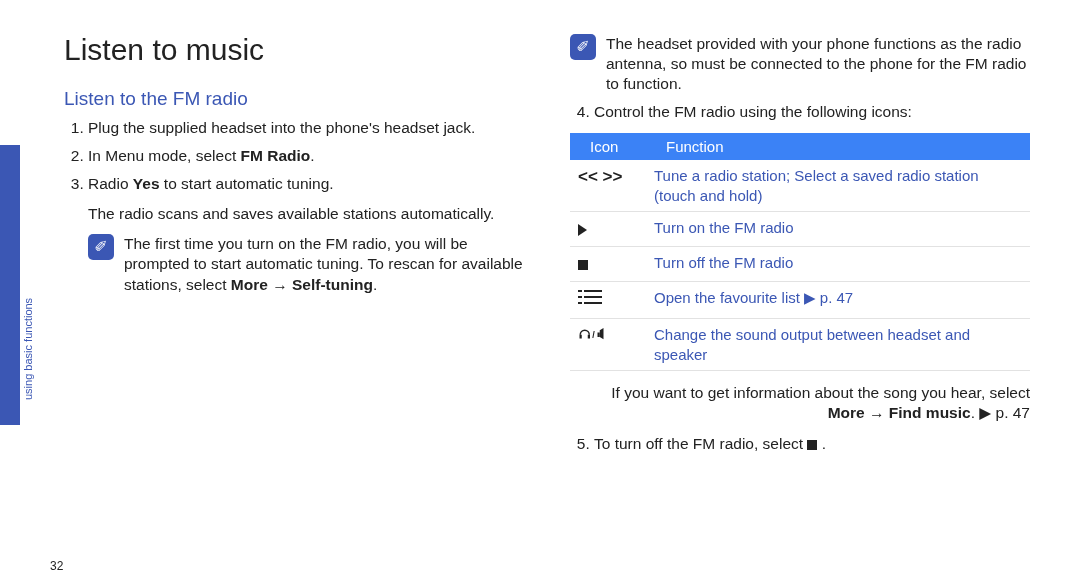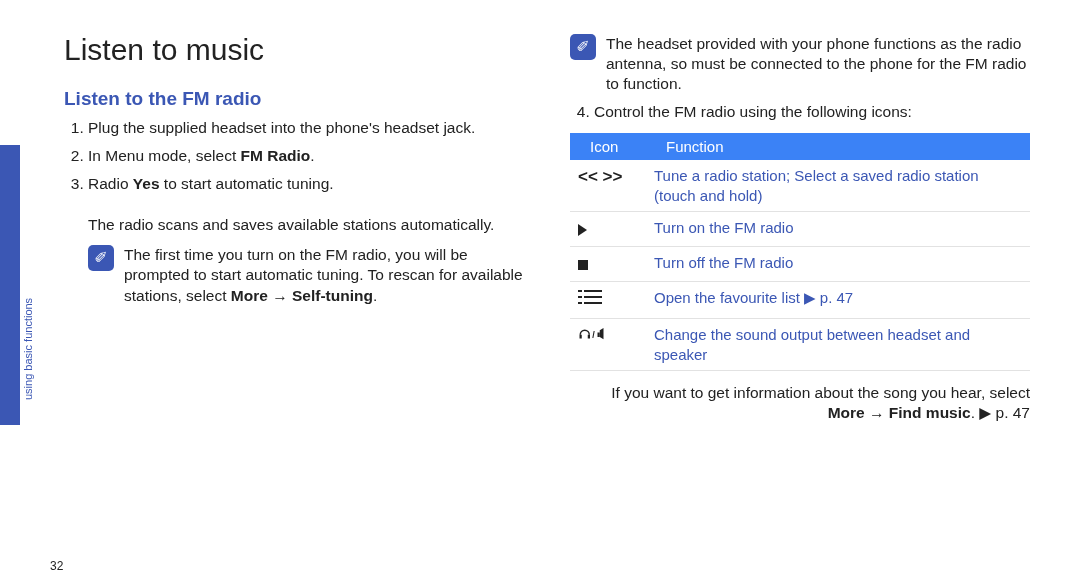--- a/index.html
+++ b/index.html
@@ -47,31 +47,31 @@
   .col-left  { left: 64px; }
   .col-right { left: 570px; }
   h1 {
     font-size: 30px;
     font-weight: 400;
     margin: 0 0 8px 0;
     color: #222;
   }
   h2 {
     font-size: 19px;
-    font-weight: 700;
+    font-weight: 400;
     color: #3b57b4;
     margin: 18px 0 6px 0;
   }
   p { margin: 4px 0 10px 0; }
   ol {
     margin: 4px 0 10px 0;
     padding-left: 24px;
   }
   ol li { margin-bottom: 8px; }
-  .sub { margin: 21px 0 0 0; }
+  .sub { margin: 10px 0 0 0; }
   .note-box {
     display: flex;
     gap: 10px;
     margin: 8px 0 8px 0;
     padding-left: 24px;
   }
   .note-icon {
     flex: 0 0 26px;
     height: 26px;
     border-radius: 5px;
@@ -227,13 +227,18 @@
       </td>
       <td>Change the sound output between headset and speaker</td>
     </tr>
   </tbody>
     </table>
 
   <p style="margin-left:24px;text-align:right;">
     <span>If you want to get information about the song you hear, select </span><span class="bold">More</span><span> → </span><span class="bold">Find music</span><span>. ▶ p. 47</span>
   </p>
 
+  <ol start="5">
+    <li>
+      <span>To turn off the FM radio, select </span><span class="inline-icon"></span><span> .</span>
+    </li>
+  </ol>
 </div>
 
 </body></html>

